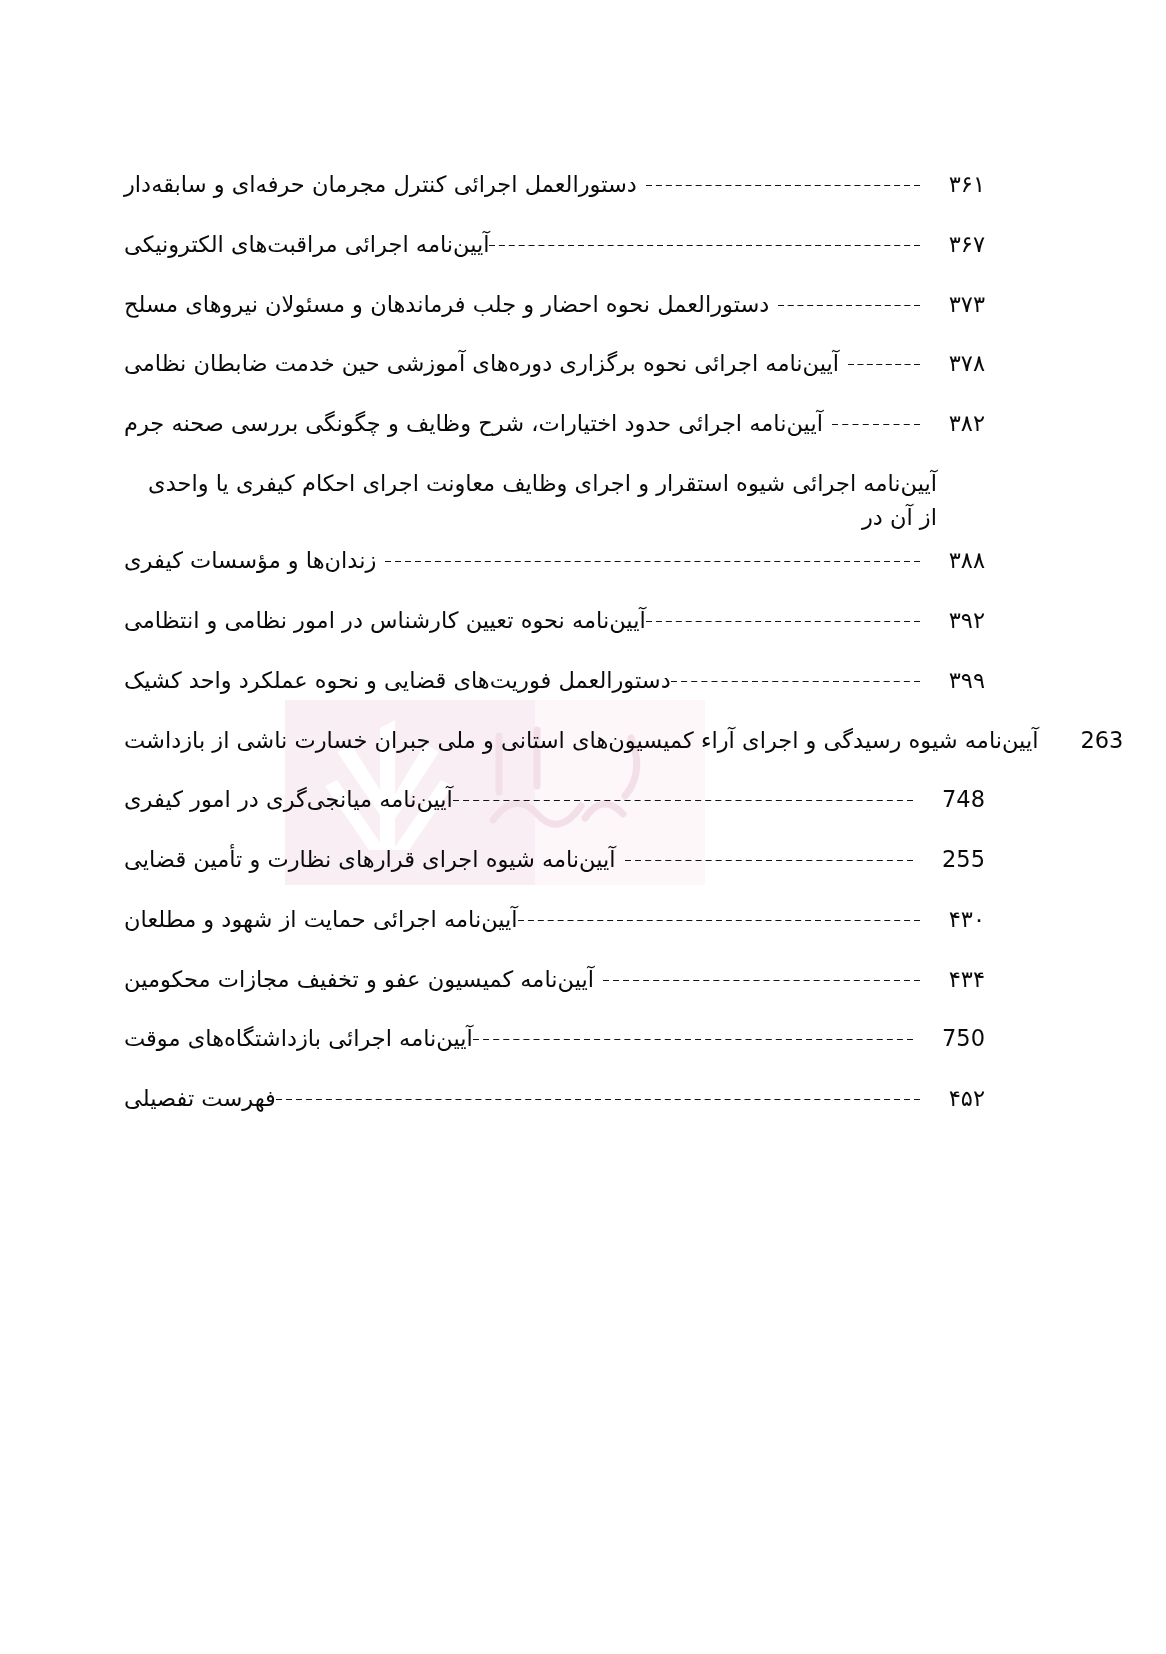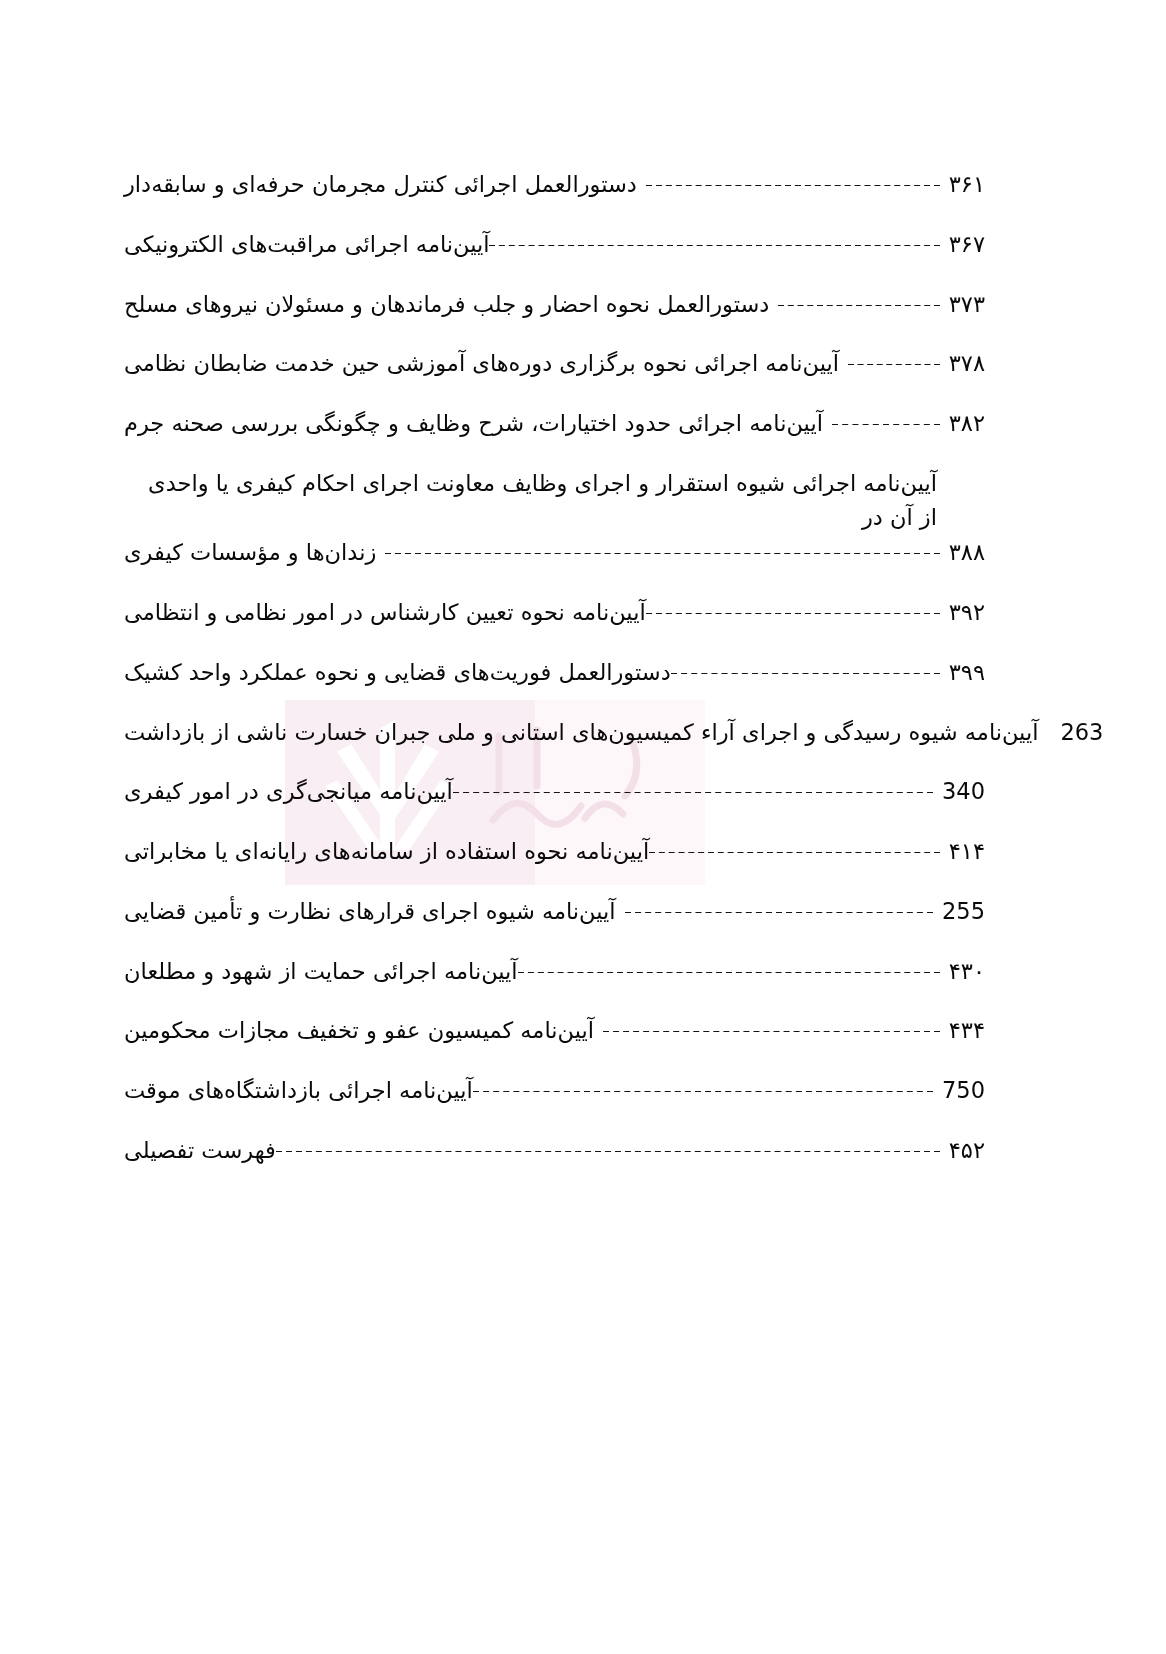--- a/index.html
+++ b/index.html
@@ -79,32 +79,33 @@
     position: absolute;
     left: 0; right: 0; top: 0;
     border-top: 2px dashed #141414;
   }
   .pageno {
     flex: 0 0 auto;
     font-size: 22.5px;
     color: #0a0a0a;
     text-align: left;
     direction: rtl;
+    margin-left: 20px;
   }
   
   .row.tight .leader { margin-right: 9px; margin-left: 0; }
 
   
   .wrap-top {
     display: block;
     text-align: right;
     font-size: 22.5px;
     color: #0a0a0a;
     padding-left: 0;
-    margin-bottom: 2px;
+    margin-bottom: 10px;
   }
   .wrap-top.indented { padding-right: 48px; }
 
   
   .row.noleader .leader { min-width: 4px; }
 </style>
 </head>
 <body>
 
 <div id="watermark">
@@ -194,28 +195,21 @@
         <div class="row noleader">
           <span class="title">آیین‌نامه شیوه رسیدگی و اجرای آراء کمیسیون‌های استانی و ملی جبران خسارت ناشی از بازداشت</span>
           <span class="leader" style="visibility: hidden;"></span>
           <span class="pageno">263</span>
         </div>
       </div>
       <div class="toc-entry">
         <div class="row tight">
           <span class="title">آیین‌نامه میانجی‌گری در امور کیفری</span>
           <span class="leader"></span>
-          <span class="pageno">340</span>
-        </div>
-      </div>
-      <div class="toc-entry">
-        <div class="row tight">
-          <span class="title">آیین‌نامه نحوه استفاده از سامانه‌های رایانه‌ای یا مخابراتی</span>
-          <span class="leader"></span>
-          <span class="pageno">۴۱۴</span>
+          <span class="pageno">748</span>
         </div>
       </div>
       <div class="toc-entry">
         <div class="row">
           <span class="title">آیین‌نامه شیوه اجرای قرارهای نظارت و تأمین قضایی</span>
           <span class="leader"></span>
           <span class="pageno">255</span>
         </div>
       </div>
       <div class="toc-entry">

